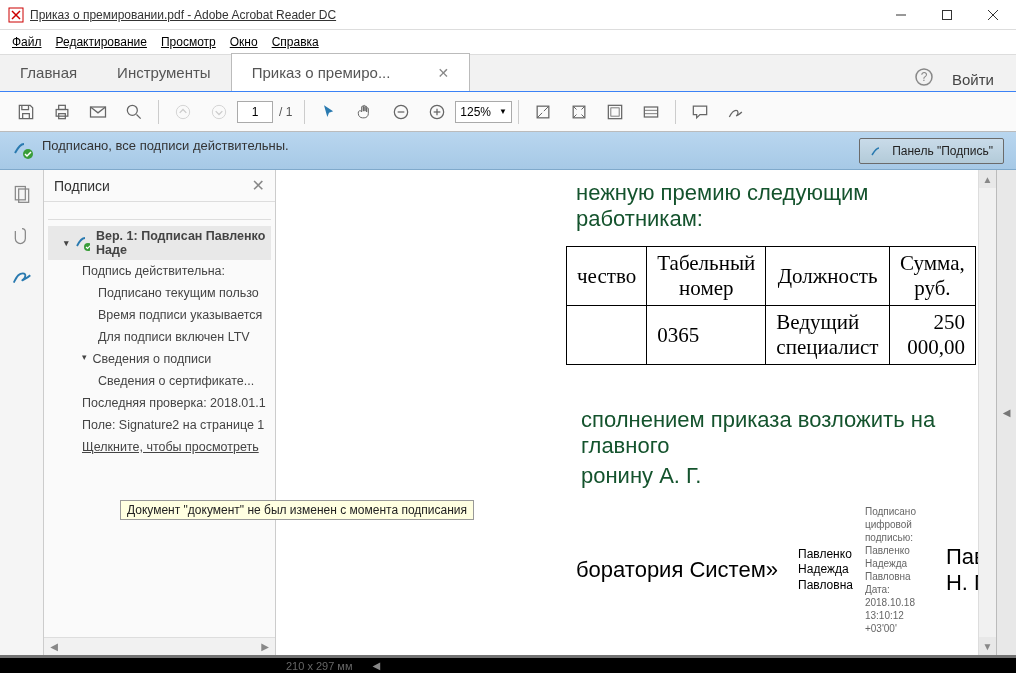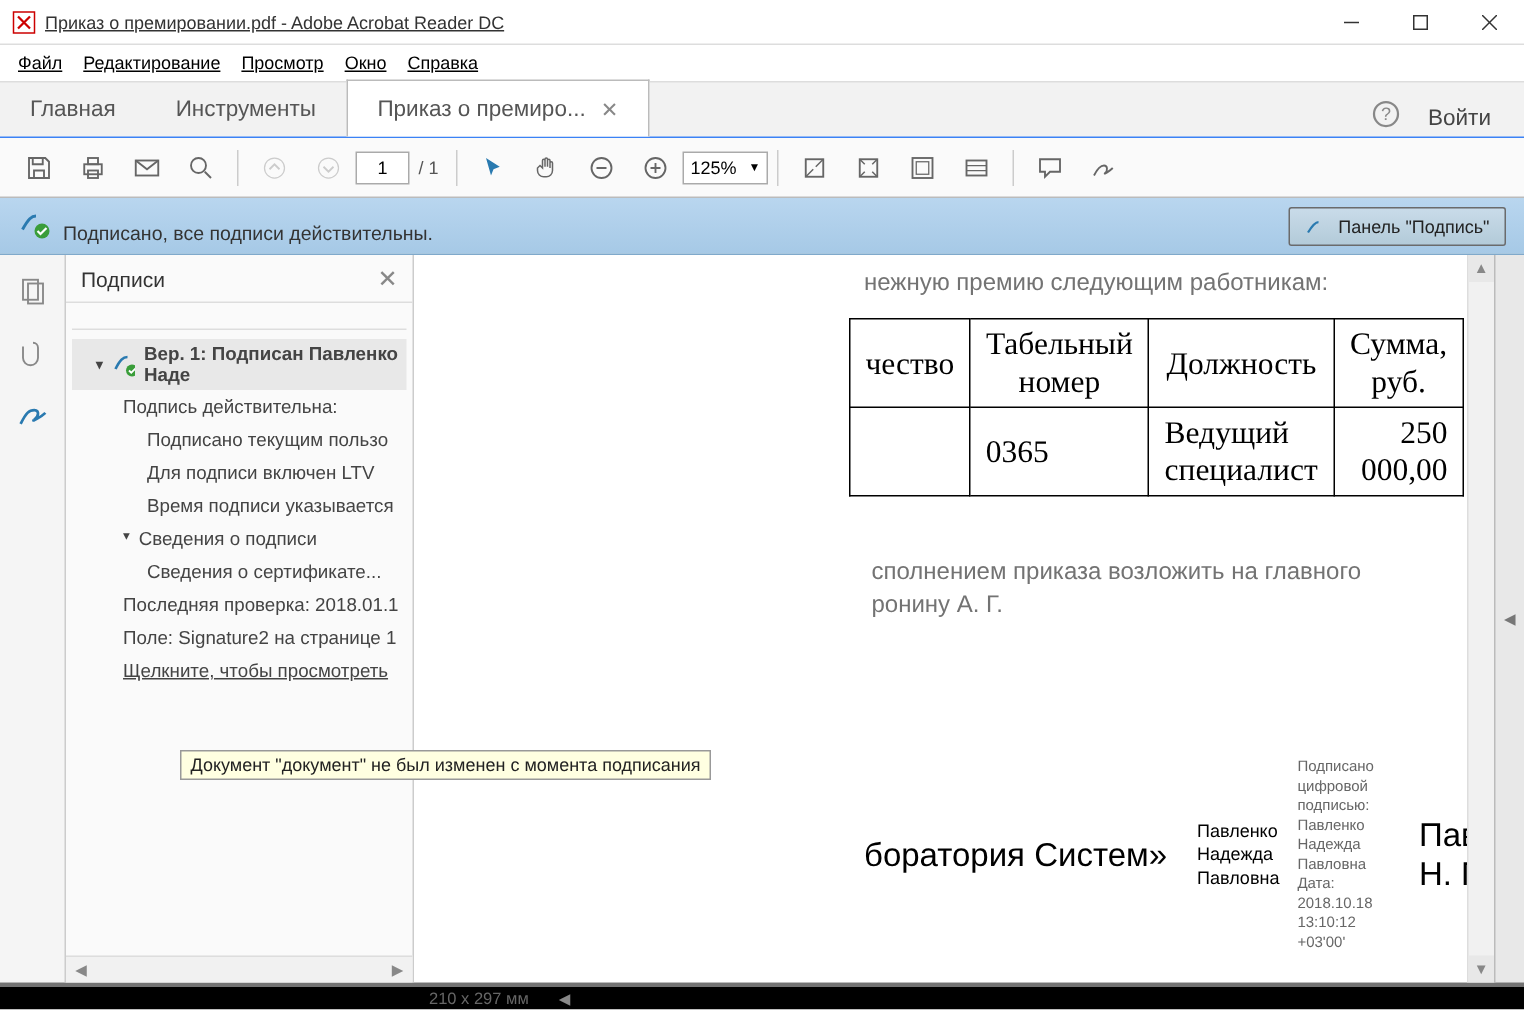--- a/index.html
+++ b/index.html
@@ -14,37 +14,37 @@
 
 
 .menubar { height: 24px; display: flex; align-items: center; gap: 2px; padding: 0 6px; font-size: 12px; }
 .menuitem { padding: 2px 6px; }
 .menuitem u { text-decoration: underline; }
 
 
 .tabbar { height: 38px; display: flex; align-items: flex-end; background: #f2f2f2; border-top: 1px solid #ddd; border-bottom: 1px solid #3b82f6; }
 .tab { padding: 10px 20px; font-size: 15px; color: #555; height: 38px; display: flex; align-items: center; }
 .tab.special { font-size: 15px; }
-.tab.active { background: #fff; border: 1px solid #bbb; border-bottom: none; }
+.tab.active { background: #fff; border: 1px solid #bbb; border-bottom: none; gap: 37px; }
 .tab-close { margin-left: 10px; color: #888; font-size: 14px; }
 .tabbar-right { margin-left: auto; display: flex; align-items: center; gap: 18px; padding-right: 22px; }
 
 
 .toolbar { height: 40px; display: flex; align-items: center; gap: 0; padding: 0 8px; border-bottom: 1px solid #bbb; background: #fafafa; }
 .tool { width: 36px; height: 36px; display: flex; align-items: center; justify-content: center; color: #555; }
 .tool svg { width: 20px; height: 20px; }
 .tool.disabled { color: #bbb; }
 .sep { width: 1px; height: 24px; background: #ccc; margin: 0 6px; }
 .pageinput { width: 36px; height: 22px; text-align: center; border: 1px solid #aaa; font-size: 12px; }
 .pagetotal { font-size: 12px; color: #555; padding: 0 6px; }
 .zoomselect { height: 22px; border: 1px solid #aaa; font-size: 12px; padding: 1px 4px; display: flex; align-items: center; gap: 8px; background: #fff; }
 
 
 .sigbar { height: 38px; display: flex; align-items: center; justify-content: space-between; padding: 0 12px; background: linear-gradient(#b9d6ef, #a6c9e6); border-bottom: 1px solid #7fa9cb; font-size: 13px; color: #333; }
-.sigbar-left { display: flex; align-items: flex-end; gap: 8px; }
+.sigbar-left { display: flex; align-items: flex-start; gap: 8px; }
 .sig-btn { display: flex; align-items: center; gap: 6px; padding: 4px 10px; border: 1px solid #6b6b6b; background: linear-gradient(#c9dbe9, #b3cbd9); border-radius: 2px; font-size: 12px; color: #222; }
 
 
 .main { display: flex; height: calc(673px - 30px - 24px - 38px - 40px - 38px - 18px); position: relative; }
 
 
 .rail { width: 44px; background: #f5f5f5; border-right: 1px solid #ccc; display: flex; flex-direction: column; align-items: center; padding-top: 12px; gap: 18px; }
 .rail-item { width: 24px; height: 24px; display: flex; align-items: center; justify-content: center; color: #777; }
 .rail-item.active { color: #2a7ab0; }
 
@@ -57,21 +57,21 @@
 .sp-tree-item.selected { background: #e8e8e8; font-weight: bold; }
 .sp-child { padding: 4px 0 4px 34px; font-size: 12.5px; color: #444; white-space: nowrap; overflow: hidden; }
 .sp-child.link { text-decoration: underline; }
 .tooltip { position: absolute; left: 120px; top: 330px; background: #ffffe1; border: 1px solid #999; padding: 2px 6px; font-size: 12px; color: #222; z-index: 100; white-space: nowrap; }
 .sidepanel-scroll { height: 18px; background: #f1f1f1; display: flex; align-items: center; justify-content: space-between; padding: 0 2px; border-top: 1px solid #ddd; }
 .sidepanel-scroll .arrow { width: 16px; text-align: center; color: #888; font-size: 10px; }
 
 
 .docwrap { flex: 1; background: #fff; position: relative; overflow: hidden; }
 .doccontent { position: absolute; left: -50px; top: 8px; width: 750px; font-family: "Times New Roman", serif; }
-.docline { font-size: 16px; color: #737373; padding: 2px 0; }
+.docline { font-size: 22px; color: #14532d; padding: 2px 0; }
 .doctable { border-collapse: collapse; margin-top: 12px; }
 .doctable th, .doctable td { border: 1px solid #000; padding: 4px 10px; font-size: 21px; font-family: "Times New Roman", serif; }
 .doctable th { font-weight: normal; text-align: center; }
 .doctable td.num { text-align: right; }
 .docsig { position: absolute; left: 0; bottom: 20px; display: flex; align-items: center; gap: 0; font-family: "Times New Roman", serif; font-size: 22px; }
 .sigblock { display: flex; align-items: center; gap: 12px; }
 .sigcol { font-family: "Segoe UI", sans-serif; font-size: 12px; line-height: 1.3; }
 .sigcol.small { font-size: 10px; }
 .doc-right-scroll { position: absolute; right: 0; top: 0; width: 18px; height: 100%; background: #f1f1f1; border-left: 1px solid #ddd; display: flex; flex-direction: column; align-items: center; }
 .doc-right-scroll .arrow { height: 18px; width: 100%; display: flex; align-items: center; justify-content: center; font-size: 10px; color: #888; background: #e8e8e8; }
@@ -303,22 +303,22 @@
         <span style="font-size:9px;">▾</span>
         <svg width="18" height="18">
             <path d="M2 12c3-6 5-8 8-8" stroke="#2a7ab0" fill="none" stroke-width="1.8"></path>
             <circle cx="13" cy="13" r="4" fill="#3a9d3a"></circle>
             <path d="M11 13l1.5 1.5 3-3" stroke="#fff" fill="none" stroke-width="1.2"></path>
           </svg>
         <span>Вер. 1: Подписан Павленко Наде</span>
       </div>
       <div class="sp-child">Подпись действительна:</div>
       <div class="sp-child" style="padding-left:50px;">Подписано текущим пользо</div>
+      <div class="sp-child" style="padding-left:50px;">Время подписи указывается</div>
       <div class="sp-child" style="padding-left:50px;">Для подписи включен LTV</div>
-      <div class="sp-child" style="padding-left:50px;">Время подписи указывается</div>
       <div class="sp-child" style="display:flex;gap:6px;padding-left:34px;">
           <span style="font-size:9px;">▾</span>
           <span>Сведения о подписи</span>
         </div>
       <div class="sp-child" style="padding-left:50px;">Сведения о сертификате...</div>
       <div class="sp-child">Последняя проверка: 2018.01.1</div>
       <div class="sp-child">Поле: Signature2 на странице 1</div>
       <div class="sp-child link">Щелкните, чтобы просмотреть</div>
     </div>
     <div class="sidepanel-scroll">

